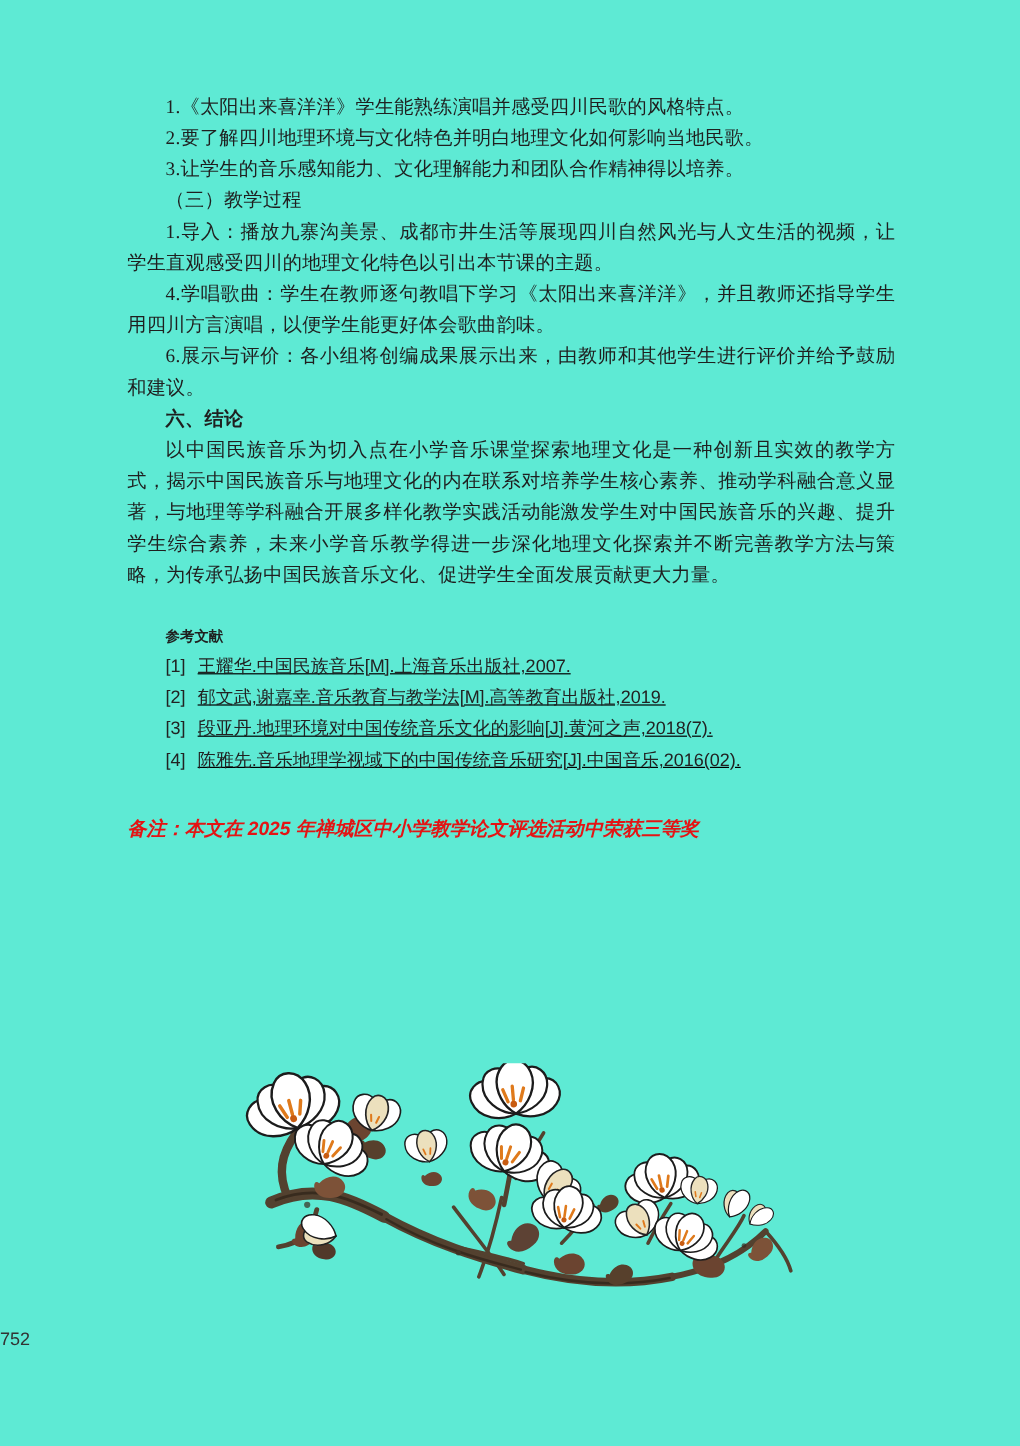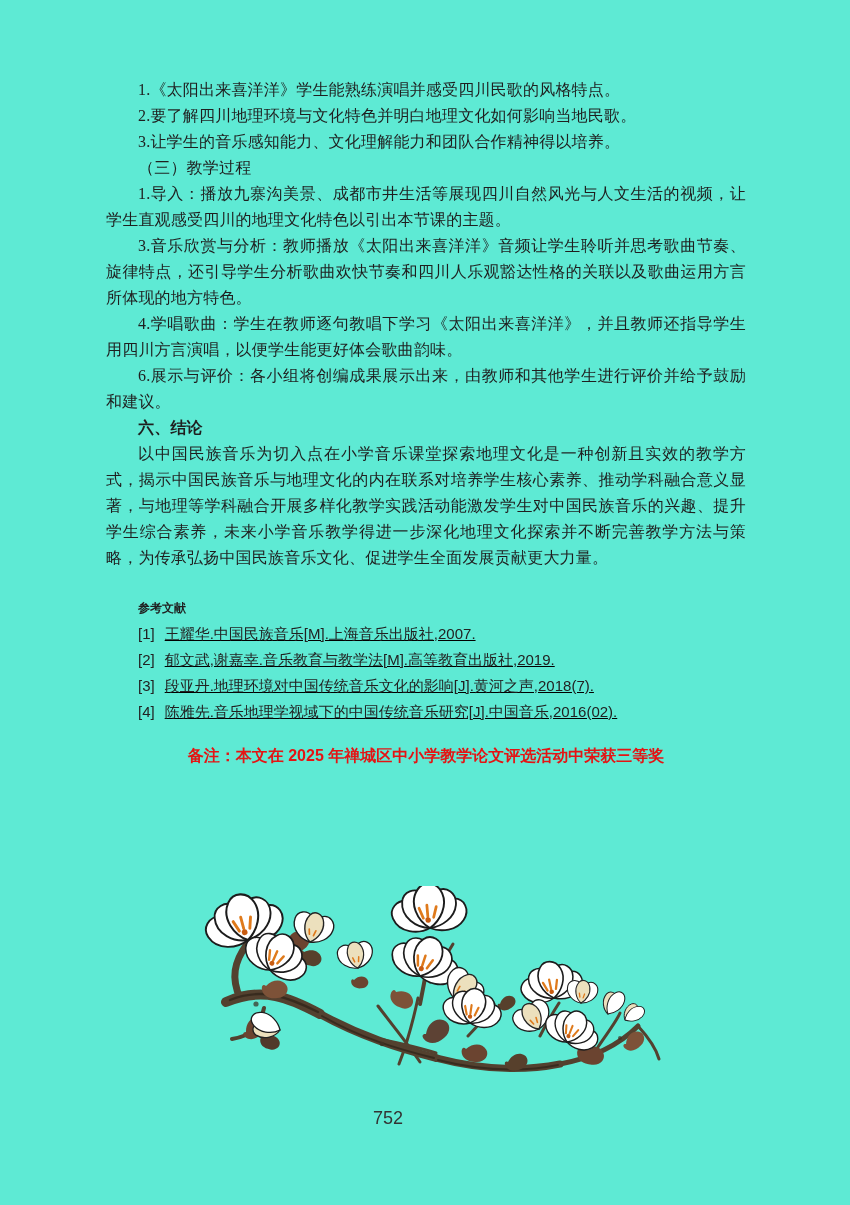--- a/index.html
+++ b/index.html
@@ -54,58 +54,57 @@
     font-size: 15px;
     line-height: 26px;
     color: #222222;
     font-family: "Liberation Sans", "DejaVu Sans", sans-serif;
   }
   .ref-label {
     display: inline-block;
     margin-right: 10px;
   }
   .award {
-    margin: 18px 0 0 0;
+    margin: 32px 0 0 0;
     font-size: 16px;
     line-height: 26px;
     font-weight: bold;
-    text-align: center;
-    font-family: "Liberation Sans", "DejaVu Sans", sans-serif;
+    text-align: left;
+    font-family: "Liberation Sans", "DejaVu Sans", sans-serif;
+    font-style: italic;
   }
   .art {
     position: absolute;
     left: 168px;
     top: 886px;
     width: 524px;
     height: 208px;
   }
   .pageno {
     position: absolute;
     left: 0;
     top: 1108px;
     width: 776px;
-    text-align: center;
-    font-size: 18px;
+    font-size: 15px;
     color: #333333;
     font-family: "Liberation Sans", "DejaVu Sans", sans-serif;
   }
 </style>
 </head>
 <body>
 
 <div class="page">
 
   <div class="content">
     <div>
         <p class="para">1.《太阳出来喜洋洋》学生能熟练演唱并感受四川民歌的风格特点。</p>
         <p class="para">2.要了解四川地理环境与文化特色并明白地理文化如何影响当地民歌。</p>
         <p class="para">3.让学生的音乐感知能力、文化理解能力和团队合作精神得以培养。</p>
         <p class="para">（三）教学过程</p>
         <p class="para">1.导入：播放九寨沟美景、成都市井生活等展现四川自然风光与人文生活的视频，让学生直观感受四川的地理文化特色以引出本节课的主题。</p>
-        <p class="para">3.音乐欣赏与分析：教师播放《太阳出来喜洋洋》音频让学生聆听并思考歌曲节奏、旋律特点，还引导学生分析歌曲欢快节奏和四川人乐观豁达性格的关联以及歌曲运用方言所体现的地方特色。</p>
         <p class="para">4.学唱歌曲：学生在教师逐句教唱下学习《太阳出来喜洋洋》，并且教师还指导学生用四川方言演唱，以便学生能更好体会歌曲韵味。</p>
         <p class="para">6.展示与评价：各小组将创编成果展示出来，由教师和其他学生进行评价并给予鼓励和建议。</p>
         <p class="para para-heading">六、结论</p>
         <p class="para">以中国民族音乐为切入点在小学音乐课堂探索地理文化是一种创新且实效的教学方式，揭示中国民族音乐与地理文化的内在联系对培养学生核心素养、推动学科融合意义显著，与地理等学科融合开展多样化教学实践活动能激发学生对中国民族音乐的兴趣、提升学生综合素养，未来小学音乐教学得进一步深化地理文化探索并不断完善教学方法与策略，为传承弘扬中国民族音乐文化、促进学生全面发展贡献更大力量。</p>
       </div>
 
     <h3 class="refs-heading">参考文献</h3>
     <div class="refs-list">
         <p class="ref"><span class="ref-label">[1]</span><span>王耀华.中国民族音乐[M].上海音乐出版社,2007.</span></p>
         <p class="ref"><span class="ref-label">[2]</span><span>郁文武,谢嘉幸.音乐教育与教学法[M].高等教育出版社,2019.</span></p>

